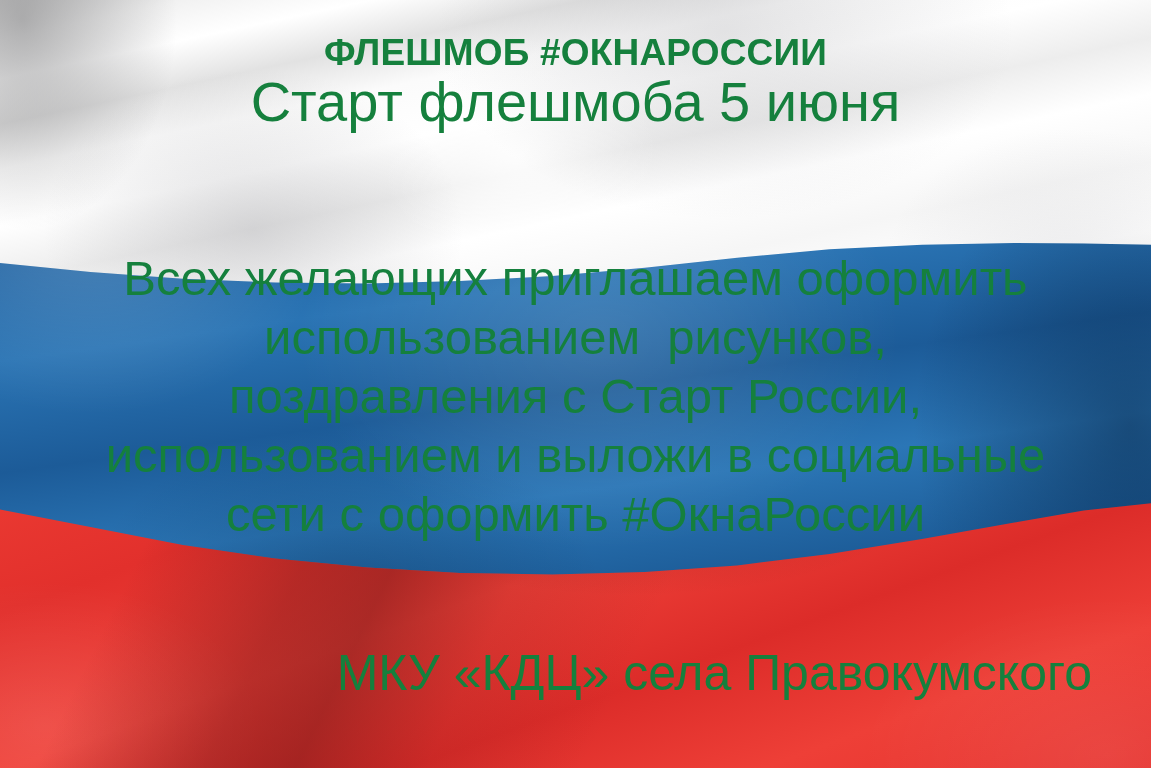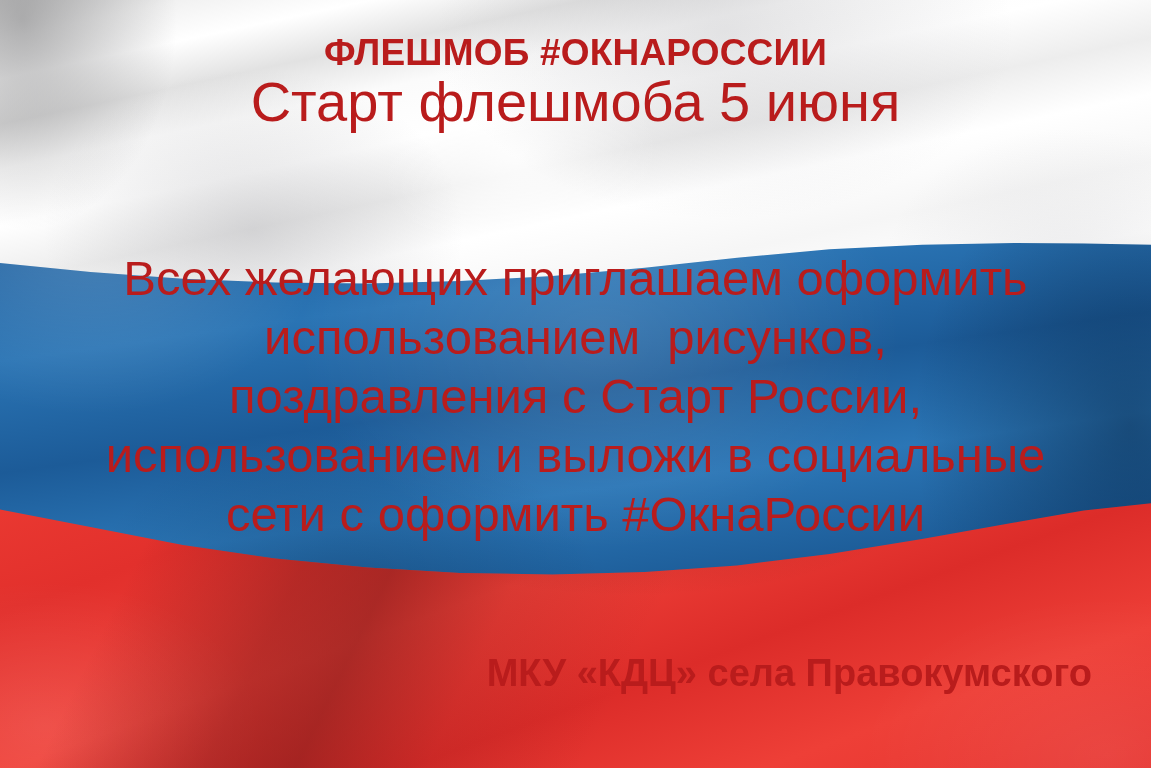--- a/index.html
+++ b/index.html
@@ -112,21 +112,21 @@
         rgba(125,25,25,0.00) 100%),
       radial-gradient(ellipse 420px 150px at 55% 6%, rgba(120,20,20,0.38), rgba(120,20,20,0) 72%),
       radial-gradient(ellipse 300px 200px at 4% 85%, rgba(255,255,255,0.10), rgba(255,255,255,0) 72%),
       radial-gradient(ellipse 340px 220px at 96% 95%, rgba(255,255,255,0.08), rgba(255,255,255,0) 72%);
   }
 
   
   .text-layer {
     position: absolute;
     inset: 0;
-    color: #b91c1c;
+    color: #15803d;
   }
 
   .title-block {
     position: absolute;
     left: 0; top: 30px;
     width: 1151px;
     text-align: center;
   }
   .title-line1 {
     font-size: 37px;
@@ -157,22 +157,22 @@
     white-space: pre;
   }
 
   .footer-block {
     position: absolute;
     left: 0; top: 650px;
     width: 1092px;
     text-align: right;
   }
   .footer-line {
-    font-size: 38px;
-    font-weight: bold;
+    font-size: 50px;
+    font-weight: normal;
     line-height: 46px;
     white-space: pre;
   }
 </style>
 </head>
 <body>
 
 <div id="poster">
 
   <div class="flag-layer">

